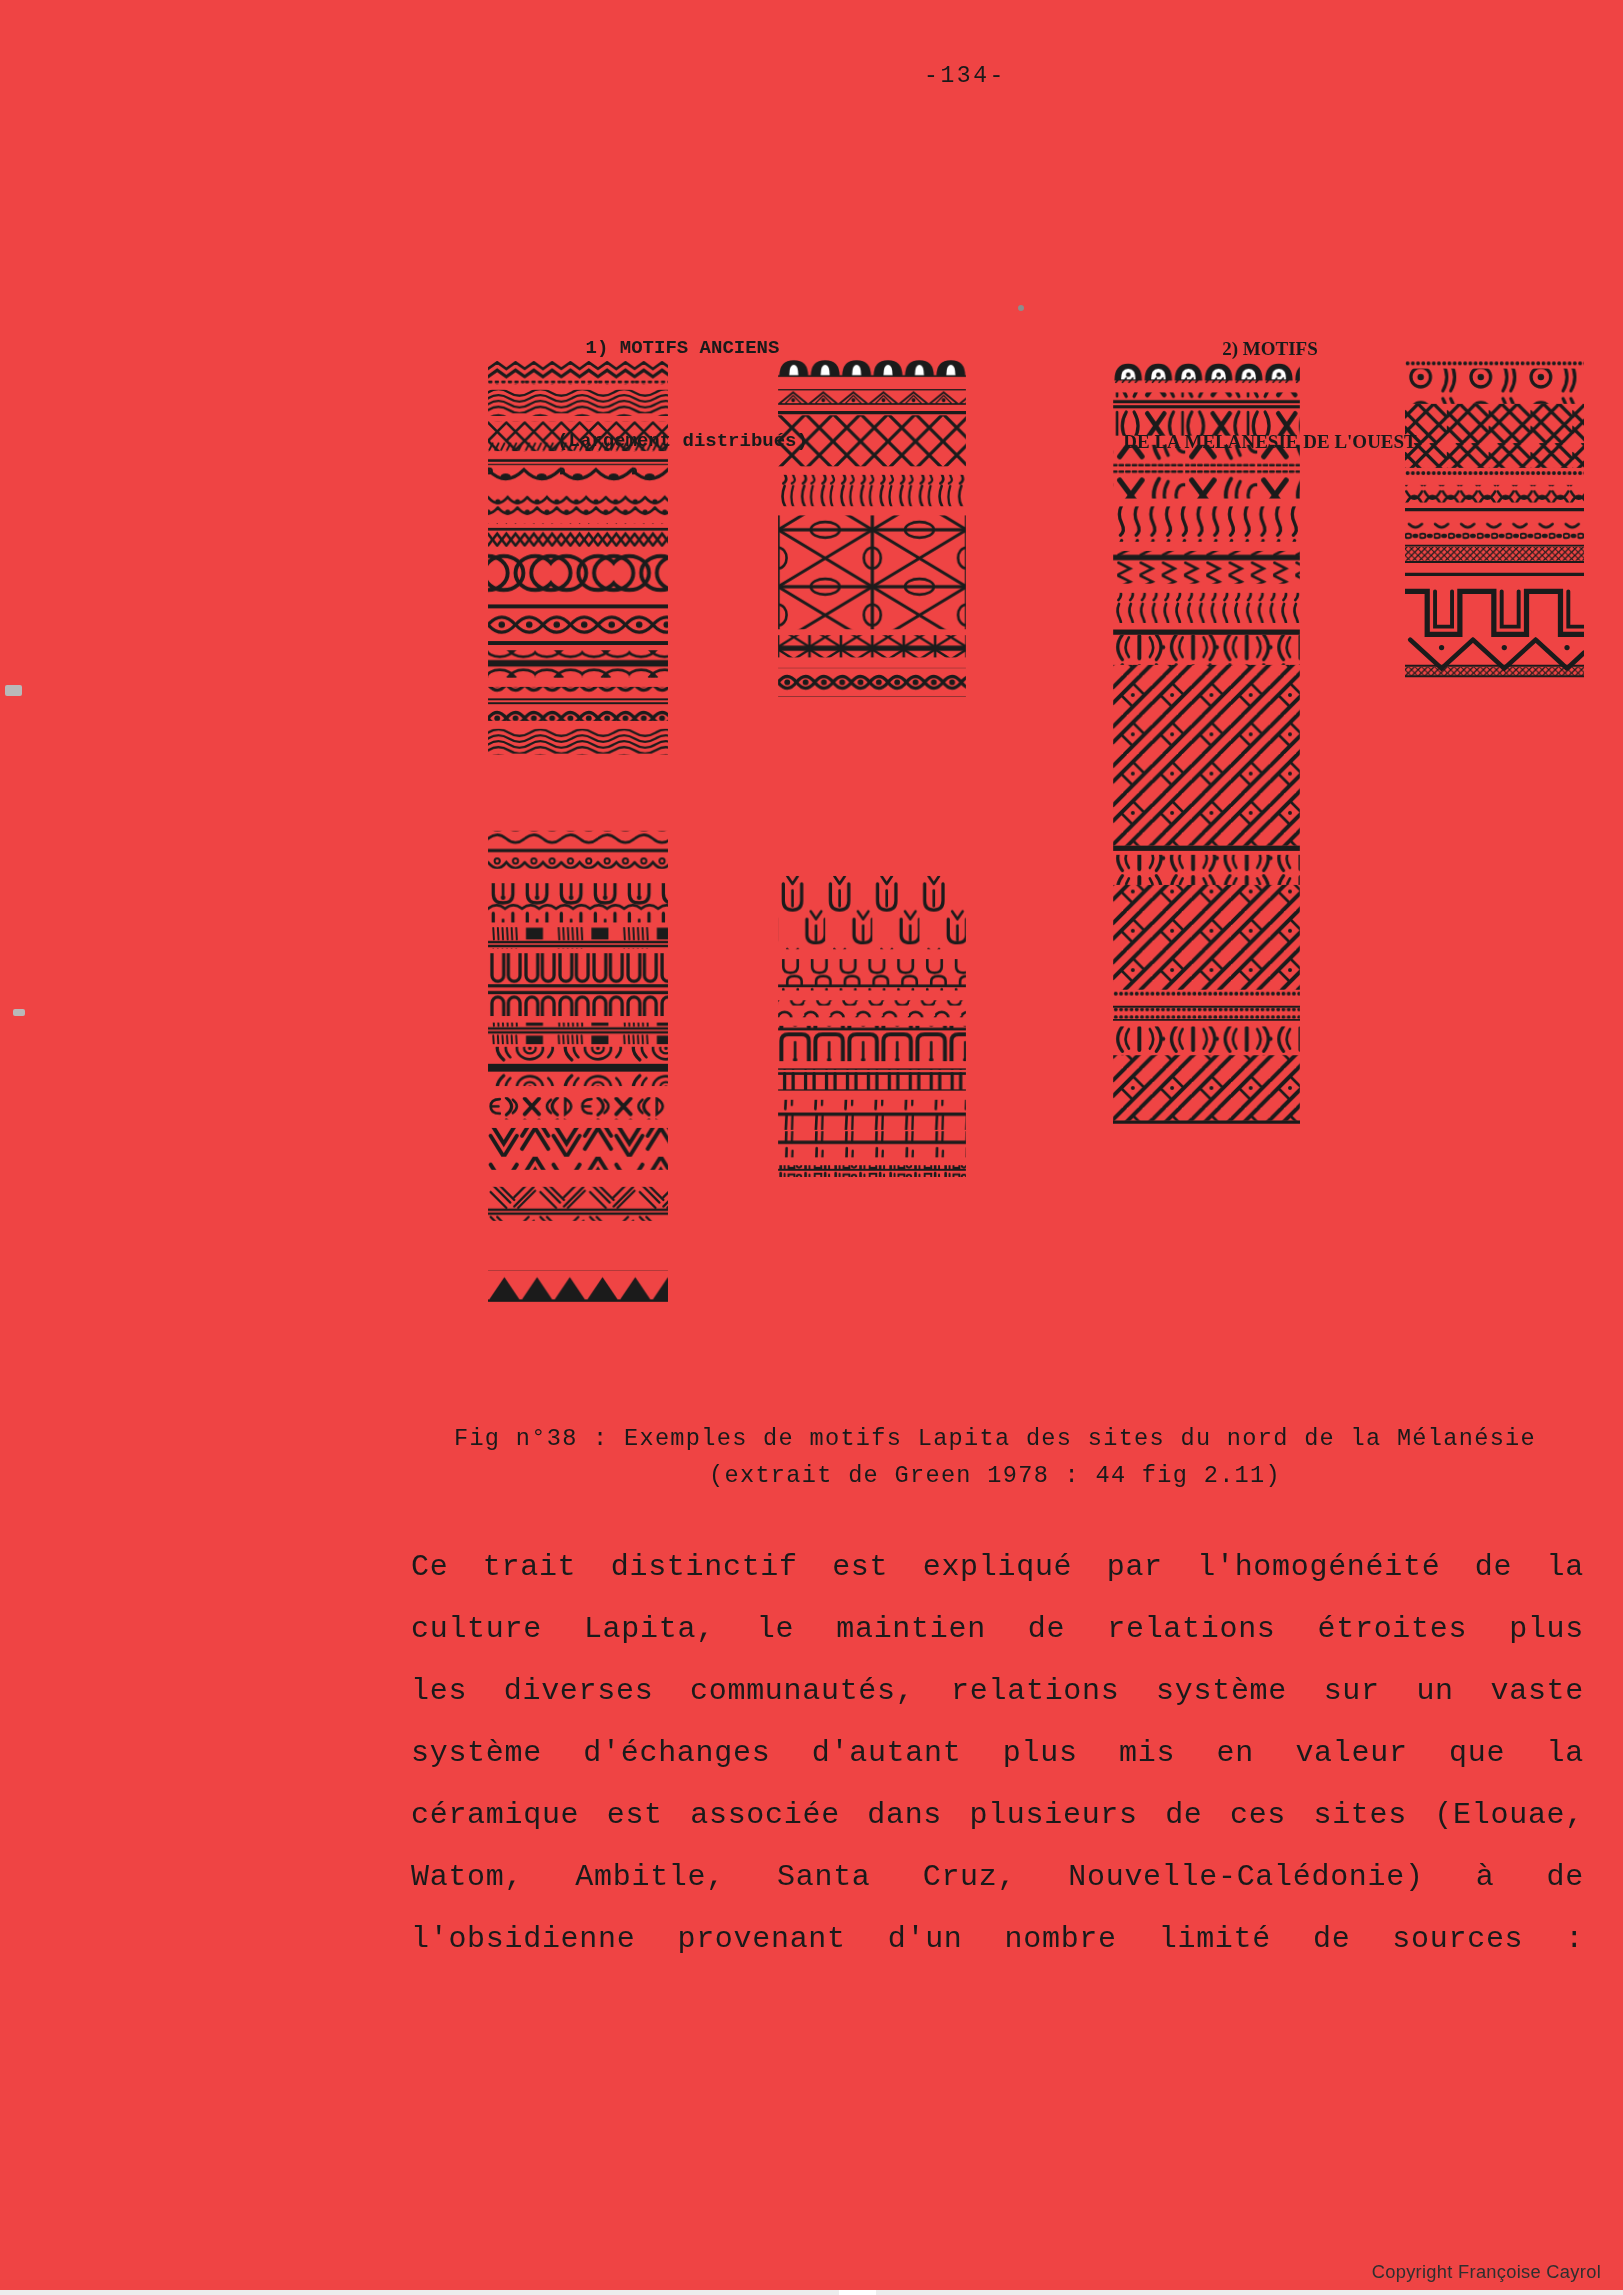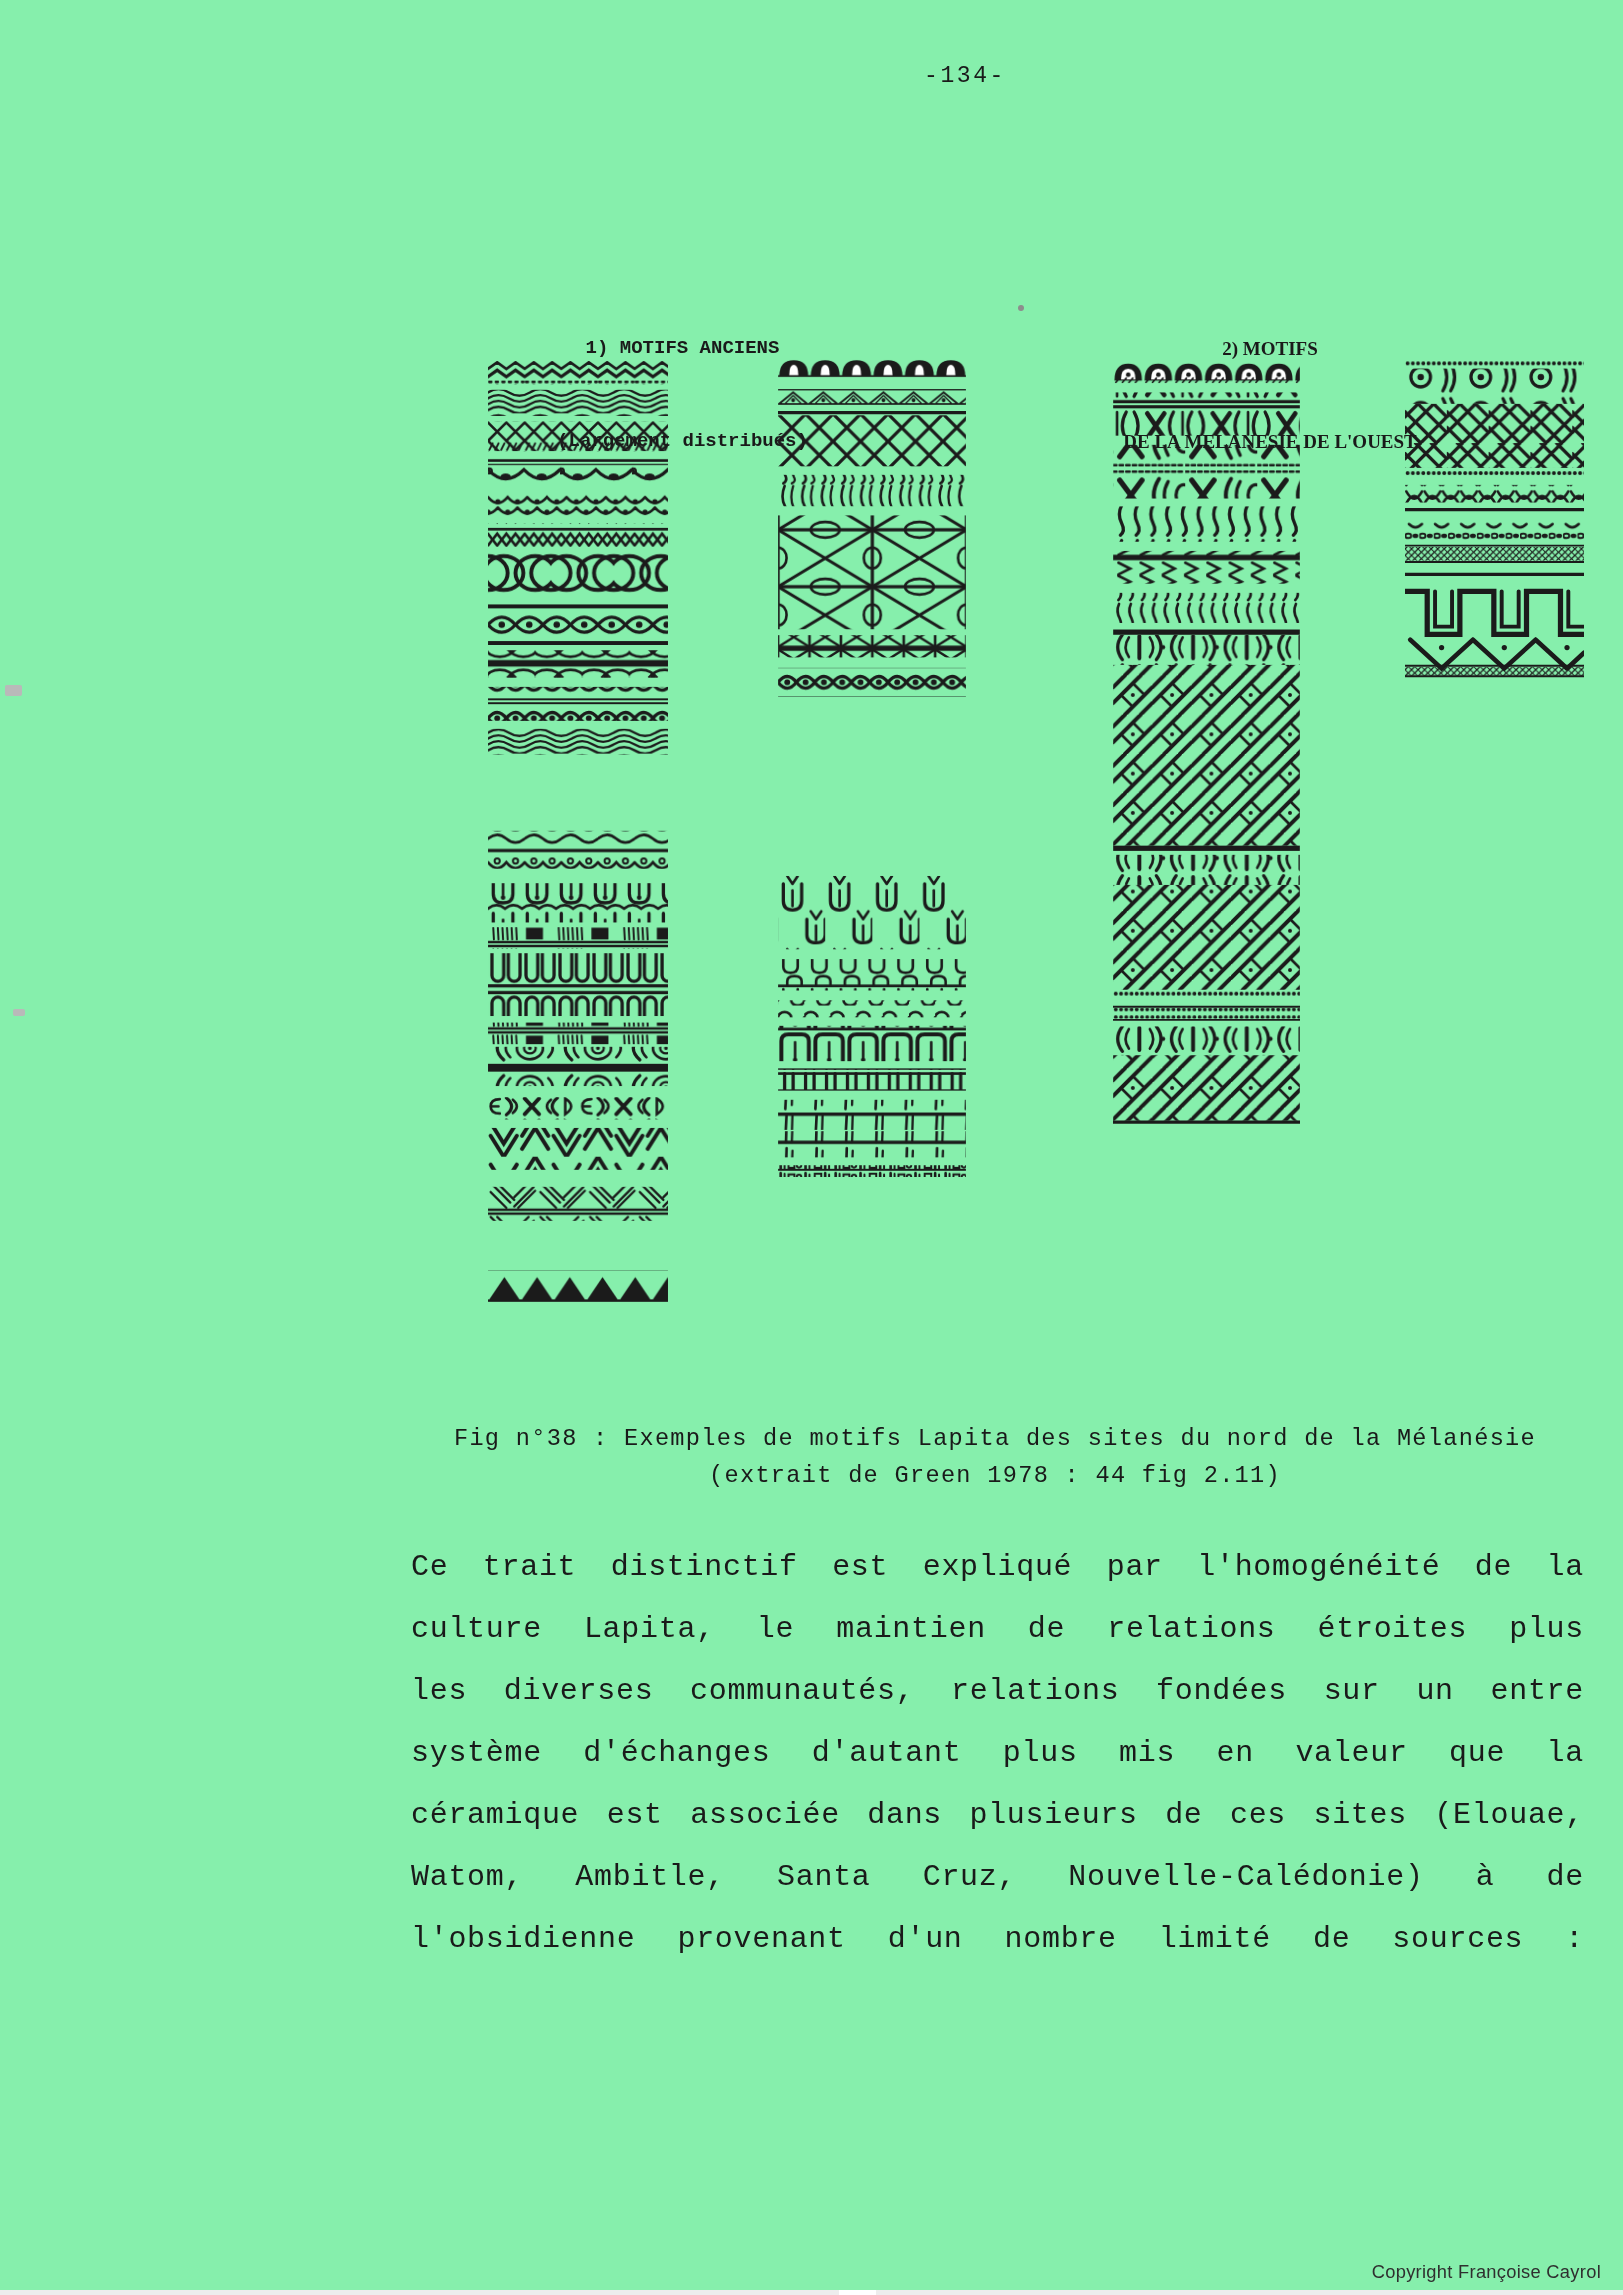--- a/index.html
+++ b/index.html
@@ -1,16 +1,16 @@
 <!DOCTYPE html>
 <html style="font-size:10.5px"><head>
 <meta charset="utf-8">
 <style>
   html,body{margin:0;padding:0;background:#ffffff;}
-  #page{position:relative;width:1623px;height:2295px;background:#86efac;overflow:hidden;
+  #page{position:relative;width:1623px;height:2295px;background:#ef4444;overflow:hidden;
         font-family:"Liberation Mono","DejaVu Sans Mono",monospace;color:#1a1a1a;}
   .abs{position:absolute;}
   #page-number{left:924px;top:63px;font-size:23px;letter-spacing:2.6px;}
   .fig-heading{top:271px;font-weight:bold;font-size:19px;line-height:31px;text-align:center;white-space:pre;}
   #heading-left{left:503px;width:359px;}
   #heading-right{left:1097px;width:346px;font-family:Liberation Serif, serif;}
   #caption{left:393px;top:1372px;width:1204px;text-align:center;font-size:23.6px;line-height:37px;letter-spacing:1.3px;margin-top:48px;}
   #paragraph{left:411px;top:1536px;width:1173px;font-size:30px;line-height:62px;letter-spacing:0.7px;}
   #paragraph .bline{text-align:justify;text-align-last:justify;height:62px;overflow:hidden;}
   #copyright{right:22px;top:2261px;font-family:"Liberation Sans","DejaVu Sans",sans-serif;
@@ -426,21 +426,21 @@
   </svg>
 
   <div class="abs" id="caption">
     <div>Fig n°38 : Exemples de motifs Lapita des sites du nord de la Mélanésie</div>
     <div>(extrait de Green 1978 : 44 fig 2.11)</div>
   </div>
 
   <div class="abs" id="paragraph">
     <div class="bline">Ce trait distinctif est expliqué par l'homogénéité de la</div>
     <div class="bline">culture Lapita, le maintien de relations étroites plus</div>
-    <div class="bline">les diverses communautés, relations fondées sur un entre</div>
+    <div class="bline">les diverses communautés, relations système sur un vaste</div>
     <div class="bline">système d'échanges d'autant plus mis en valeur que la</div>
     <div class="bline">céramique est associée dans plusieurs de ces sites (Elouae,</div>
     <div class="bline">Watom, Ambitle, Santa Cruz, Nouvelle-Calédonie) à de</div>
     <div class="bline">l'obsidienne provenant d'un nombre limité de sources :</div>
   </div>
 
   <div class="abs" id="copyright">Copyright Françoise Cayrol</div>
 
   <div class="abs speck" style="left:5.2px;top:685px;width:17px;height:10.5px;"></div>
   <div class="abs speck" style="left:13px;top:1009px;width:11.8px;height:6.5px;"></div>

